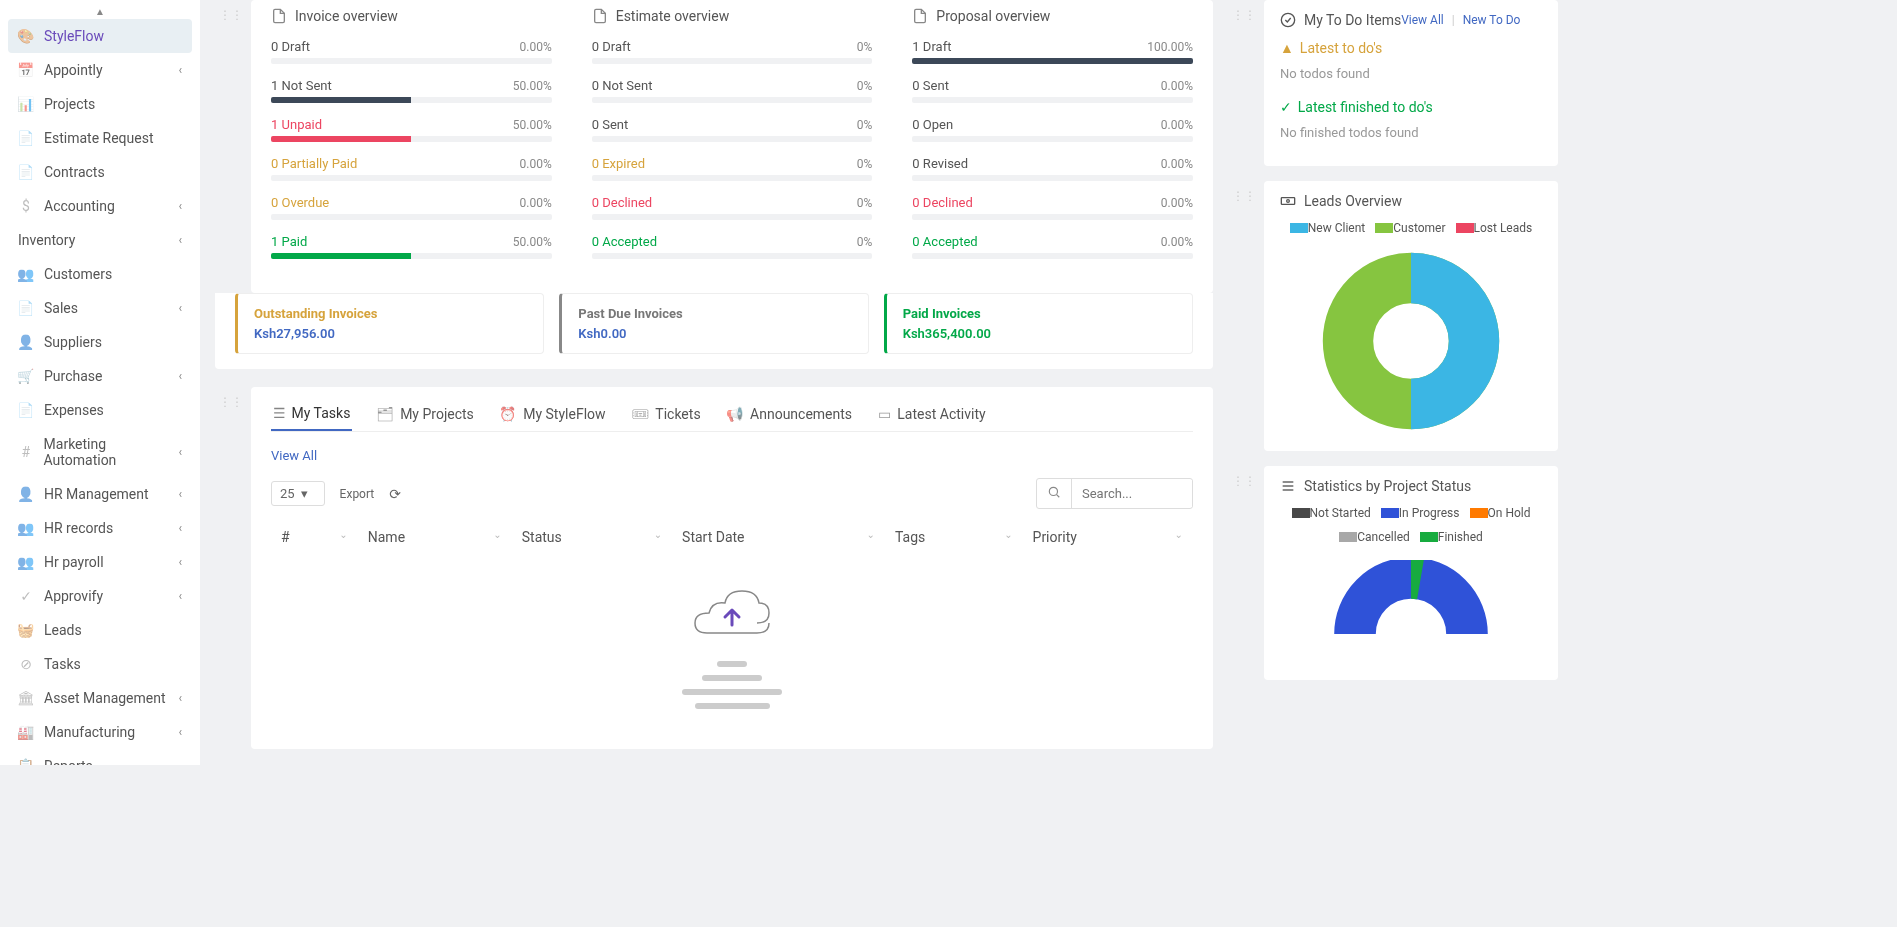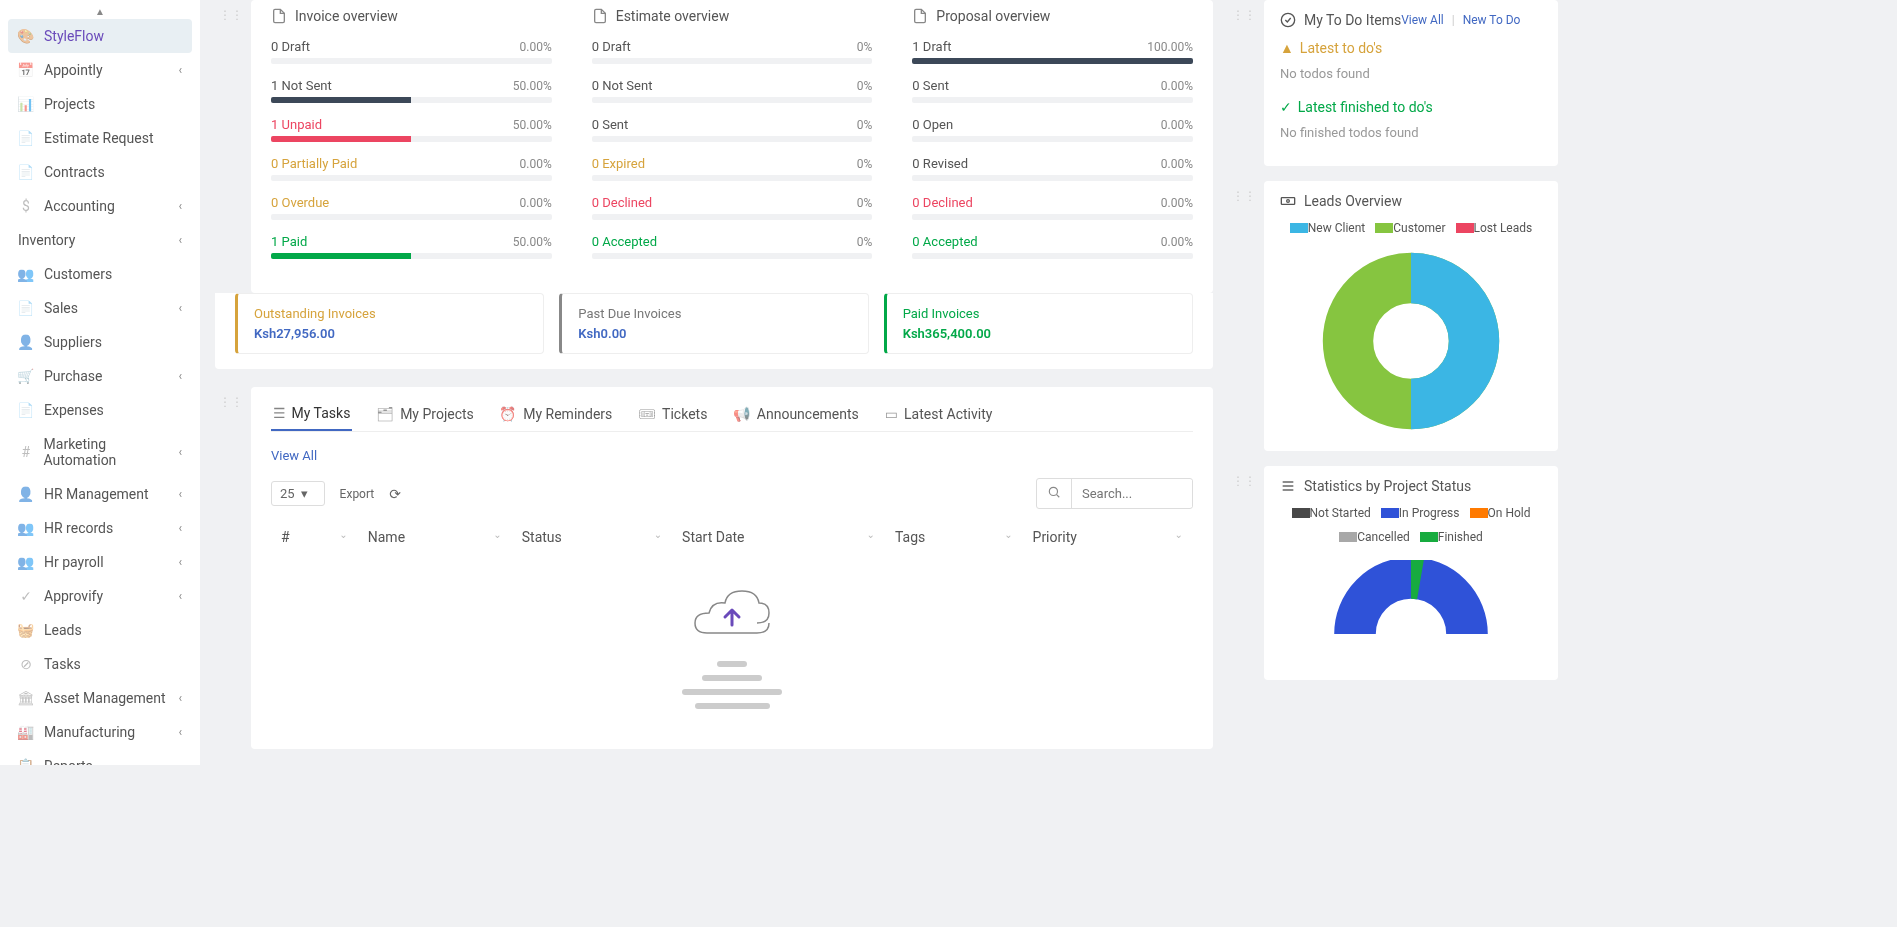--- a/index.html
+++ b/index.html
@@ -24,21 +24,21 @@
 .stat-bar{height:6px;background:#f0f1f3;border-radius:2px;margin-bottom:14px;overflow:hidden}
 .stat-fill{height:100%}
 .c-dark{color:#555}.c-red{color:#ec4561}.c-green{color:#02a848}.c-warn{color:#d6a33c}
 .f-dark{background:#3c4858}.f-red{background:#ec4561}.f-green{background:#02a848}
 .pct{color:#888;font-size:12px}
 .summary-row{display:flex;gap:15px;padding:0 20px 15px;margin-top:10px}
 .summary-card{flex:1;background:#fff;border:1px solid #eee;border-radius:4px;padding:12px 16px;border-left:3px solid}
 .sc-orange{border-left-color:#d6a33c}
 .sc-gray{border-left-color:#888}
 .sc-green{border-left-color:#02a848}
-.summary-card h5{font-size:13px;font-weight:normal;margin-bottom:5px}
+.summary-card h5{font-size:13px;font-weight:bold;margin-bottom:5px}
 .sc-orange h5{color:#d6a33c}
 .sc-gray h5{color:#777}
 .sc-green h5{color:#02a848}
 .summary-card .amt{color:#4168c2;font-size:13px;font-weight:600}
 .sc-green .amt{color:#02a848}
 .tabs-panel{background:#fff;border-radius:4px;padding:10px 20px}
 .tabs{display:flex;gap:22px;border-bottom:1px solid #eee;margin-bottom:15px}
 .tab{display:flex;align-items:center;gap:6px;padding:8px 2px;cursor:pointer;color:#555;font-size:14px}
 .tab.active{border-bottom:2px solid #4168c2;color:#333}
 .view-all{color:#4168c2;font-size:13px;margin-bottom:15px;display:inline-block;cursor:pointer}
@@ -458,21 +458,21 @@
             <div class="tab active">
               <span style="opacity:.6">☰</span>
               <span>My Tasks</span>
             </div>
             <div class="tab">
               <span style="opacity:.6">🗂</span>
               <span>My Projects</span>
             </div>
             <div class="tab">
               <span style="opacity:.6">⏰</span>
-              <span>My Reminders</span>
+              <span>My StyleFlow</span>
             </div>
             <div class="tab">
               <span style="opacity:.6">🎟</span>
               <span>Tickets</span>
             </div>
             <div class="tab">
               <span style="opacity:.6">📢</span>
               <span>Announcements</span>
             </div>
             <div class="tab">

